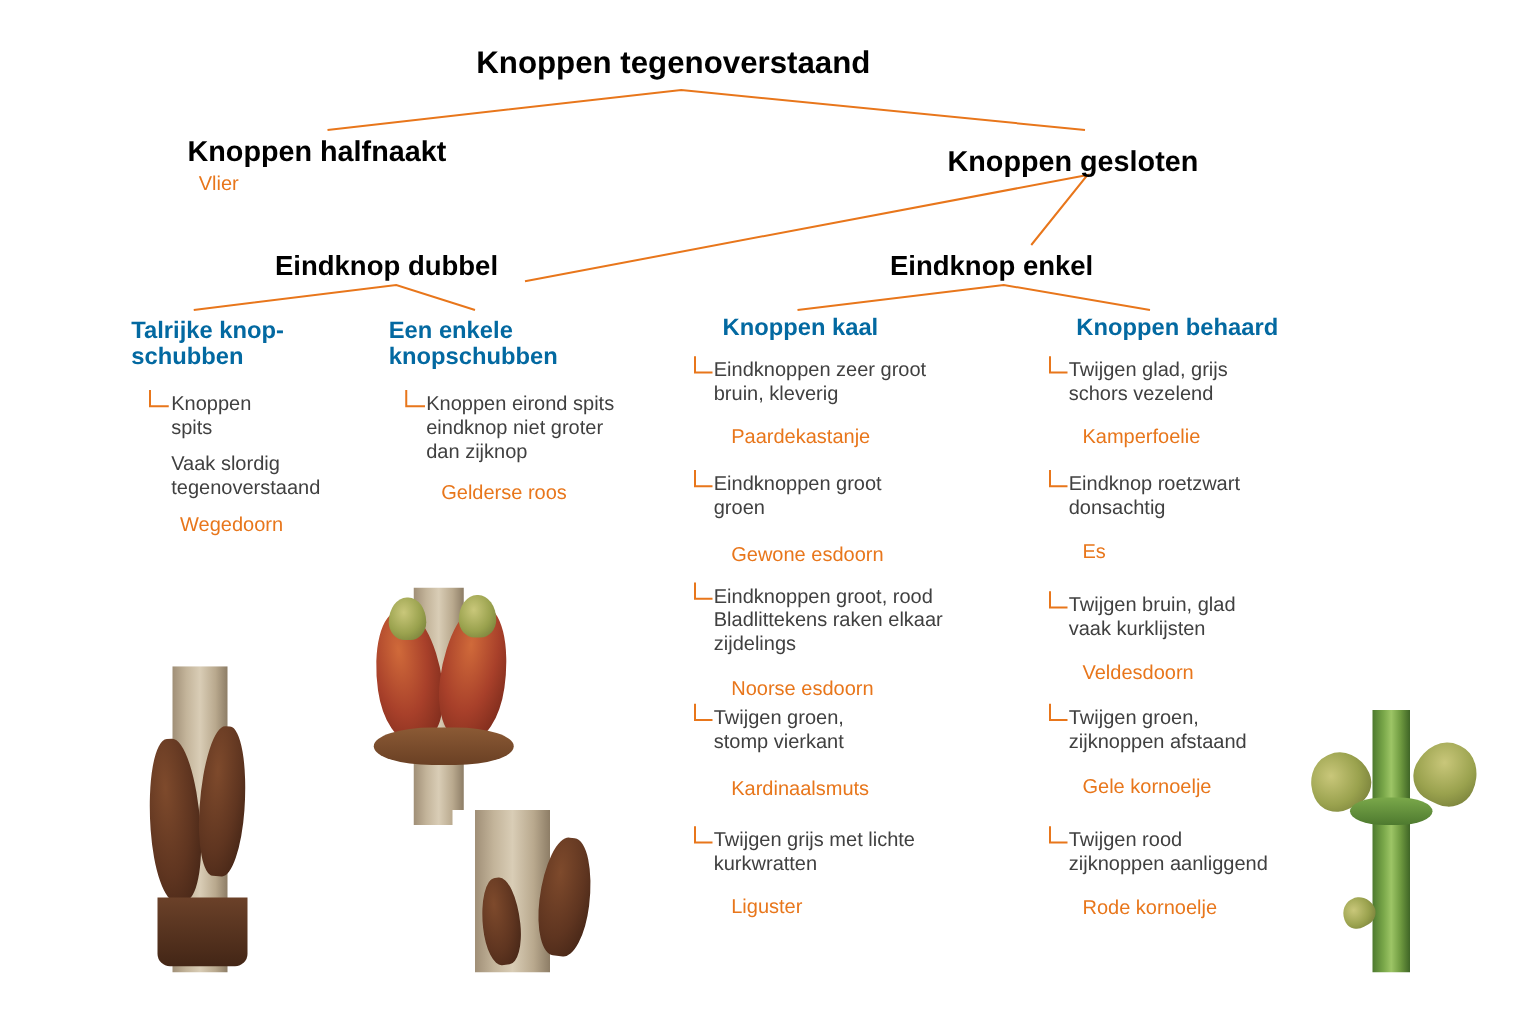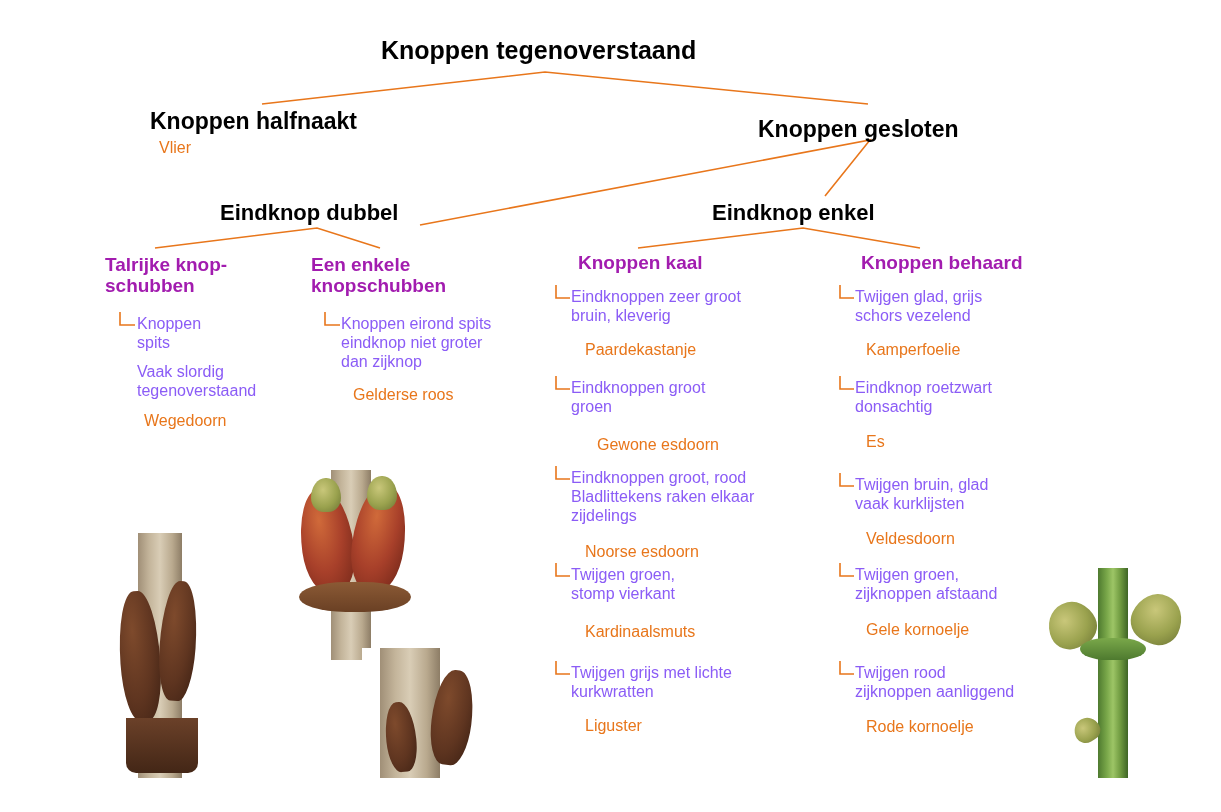--- a/index.html
+++ b/index.html
@@ -45,32 +45,32 @@
     color: #000;
   }
   .title-l2 {
     font-size: 22px;
     font-weight: bold;
     color: #000;
   }
   .title-l3 {
     font-size: 19px;
     font-weight: bold;
-    color: #a21caf;
+    color: #0369a1;
     white-space: normal;
     line-height: 1.12;
   }
   .species {
     color: #e8761b;
     font-size: 16px;
     white-space: nowrap;
   }
   .trait {
     font-size: 16px;
-    color: #8b5cf6;
+    color: #404040;
     line-height: 1.18;
     white-space: normal;
   }
   .photo {
     position: absolute;
     overflow: hidden;
   }
   
   .ph-bg-a { background: #ffffff; }
   .twig-a {
@@ -170,21 +170,21 @@
   <div class="node trait" style="left:571px; top:288px; width:230px;">
     <div>Eindknoppen zeer groot</div>
     <div>bruin, kleverig</div>
   </div>
   <div class="node species" style="left:585px; top:341px;">Paardekastanje</div>
 
   <div class="node trait" style="left:571px; top:379px; width:230px;">
     <div>Eindknoppen groot</div>
     <div>groen</div>
   </div>
-  <div class="node species" style="left:597px; top:436px;">Gewone esdoorn</div>
+  <div class="node species" style="left:585px; top:436px;">Gewone esdoorn</div>
 
   <div class="node trait" style="left:571px; top:469px; width:240px;">
     <div>Eindknoppen groot, rood</div>
     <div>Bladlittekens raken elkaar</div>
     <div>zijdelings</div>
   </div>
   <div class="node species" style="left:585px; top:543px;">Noorse esdoorn</div>
 
   <div class="node trait" style="left:571px; top:566px; width:230px;">
     <div>Twijgen groen,</div>

